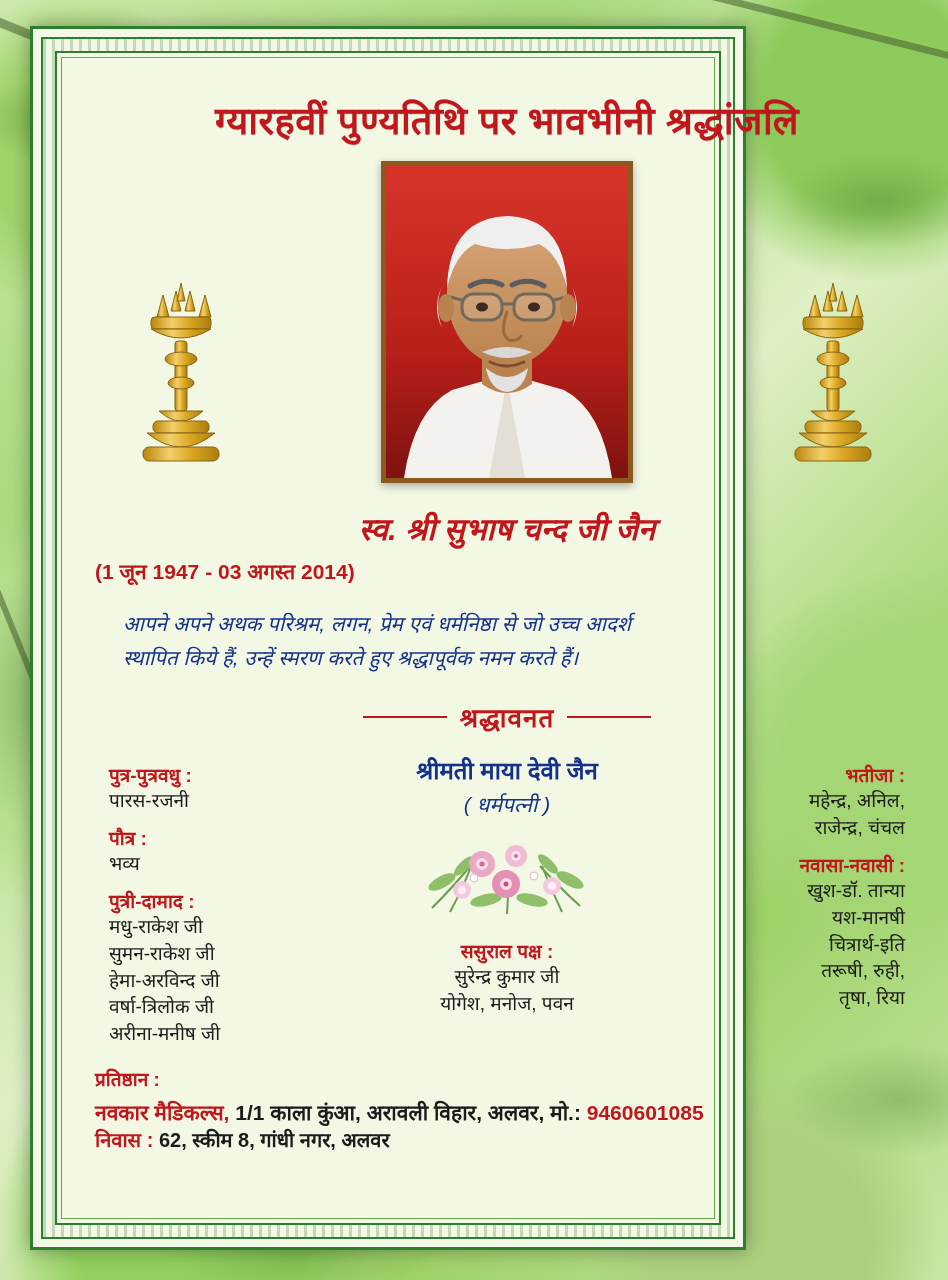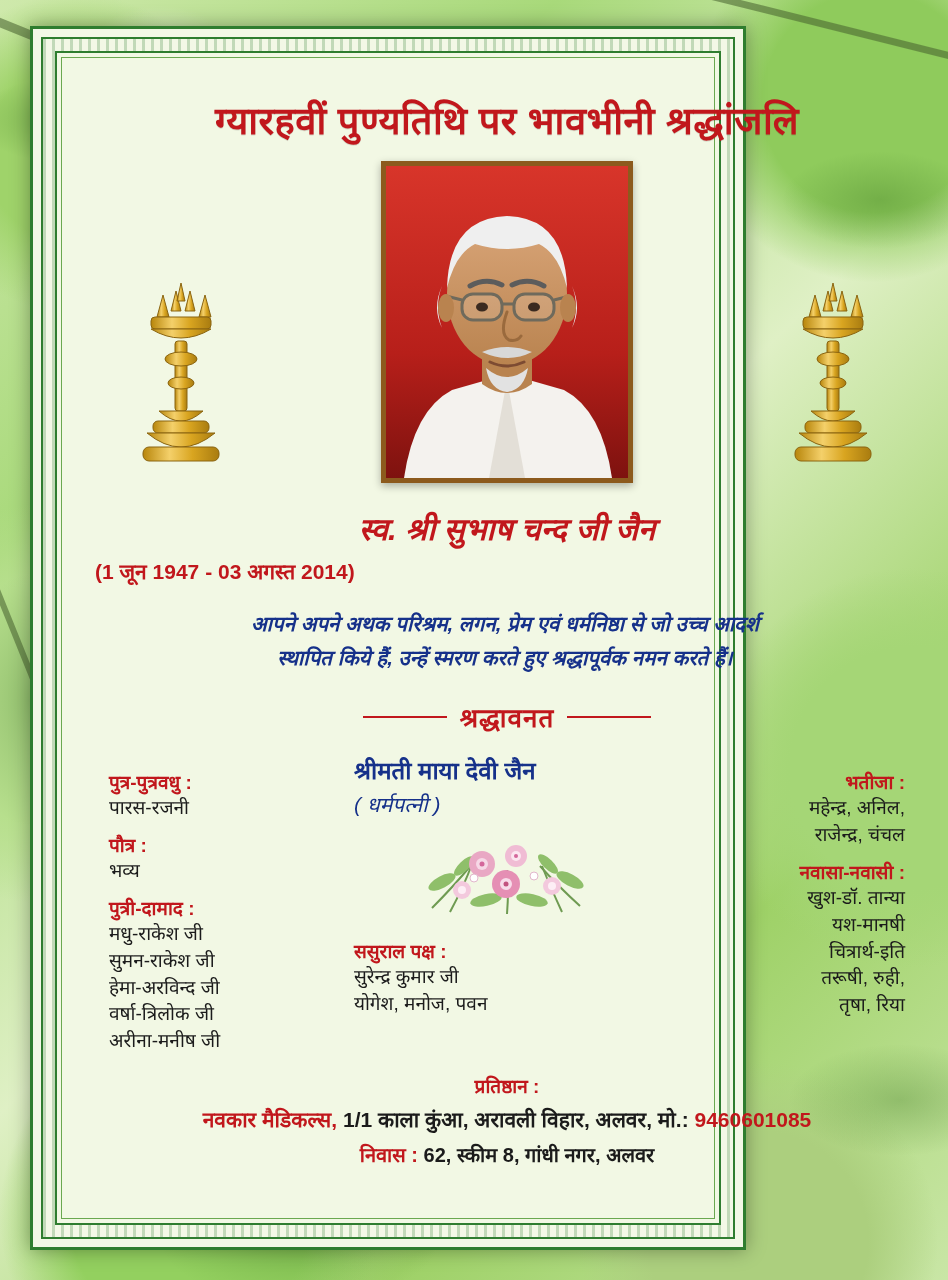--- a/index.html
+++ b/index.html
@@ -106,52 +106,51 @@
     font-style: italic;
   }
   .dates {
     text-align: left;
     color: #c1171c;
     font-size: 21px;
     font-weight: bold;
     margin-top: 8px;
   }
   .verse {
-    text-align: center;
     color: #16318a;
     font-size: 20.5px;
     line-height: 1.65;
-    font-weight: bold;
+    font-weight: normal;
     margin: 22px 32px 0 28px;
     font-style: italic;
   }
   .shradh-wrap {
     display: flex; align-items: center; justify-content: center;
     gap: 13px; margin-top: 24px;
   }
   .shradh-wrap .rule { width: 84px; height: 2px; background: #c1171c; }
   .shradh {
     color: #c1171c; font-size: 26px; font-weight: bold; letter-spacing: 1px;
   }
   .cols {
     display: flex;
     margin-top: 18px;
     padding: 0 10px;
   }
   .col { flex: 1 1 0; }
   .col-left { text-align: left; padding-left: 4px; }
-  .col-center { flex: 1.25 1 0; }
+  .col-center { flex: 1.25 1 0; text-align: center; }
   .col-right { text-align: right; padding-right: 4px; }
   .grp-title {
     color: #c1171c;
     font-size: 19px;
     font-weight: bold;
     margin-top: 10px;
   }
-  .grp-title:first-child { margin-top: 16px; }
+  .grp-title:first-child { margin-top: 9px; }
   .grp-line {
     color: #1b1b1b;
     font-size: 19px;
     line-height: 1.42;
   }
   .wife-name {
     color: #16318a;
     font-size: 24px;
     font-weight: bold;
   }
@@ -159,28 +158,28 @@
     color: #16318a;
     font-size: 21px;
     font-style: italic;
     margin-top: 4px;
   }
   .flowers { margin: 12px auto 8px; width: 190px; height: 92px; }
   .center-title {
     color: #c1171c; font-size: 19px; font-weight: bold; margin-top: 16px;
   }
   .center-line { color: #1b1b1b; font-size: 19px; line-height: 1.42; }
-  .footer { margin-top: 18px; text-align: center; }
+  .footer { margin-top: 18px; }
   .footer-label { color: #c1171c; font-size: 19px; font-weight: bold; }
   .footer-addr {
     color: #c1171c; font-size: 21px; font-weight: bold; margin-top: 6px;
   }
   .footer-addr .plain { color: #1b1b1b; font-weight: bold; }
   .footer-home {
-    color: #c1171c; font-size: 20px; font-weight: bold; margin-top: 8px;
+    color: #c1171c; font-size: 20px; font-weight: bold; margin-top: 0;
   }
   .footer-home .plain { color: #1b1b1b; }
 </style>
 </head>
 <body>
 
 <div class="leaf-texture"></div>
 <div class="branch" style="left:-20px; top:10px; width:320px; height:9px; transform:rotate(22deg);"></div>
 <div class="branch" style="left:700px; top:-10px; width:300px; height:7px; transform:rotate(14deg);"></div>
 <div class="branch" style="left:-30px; top:520px; width:260px; height:6px; transform:rotate(68deg);"></div>

